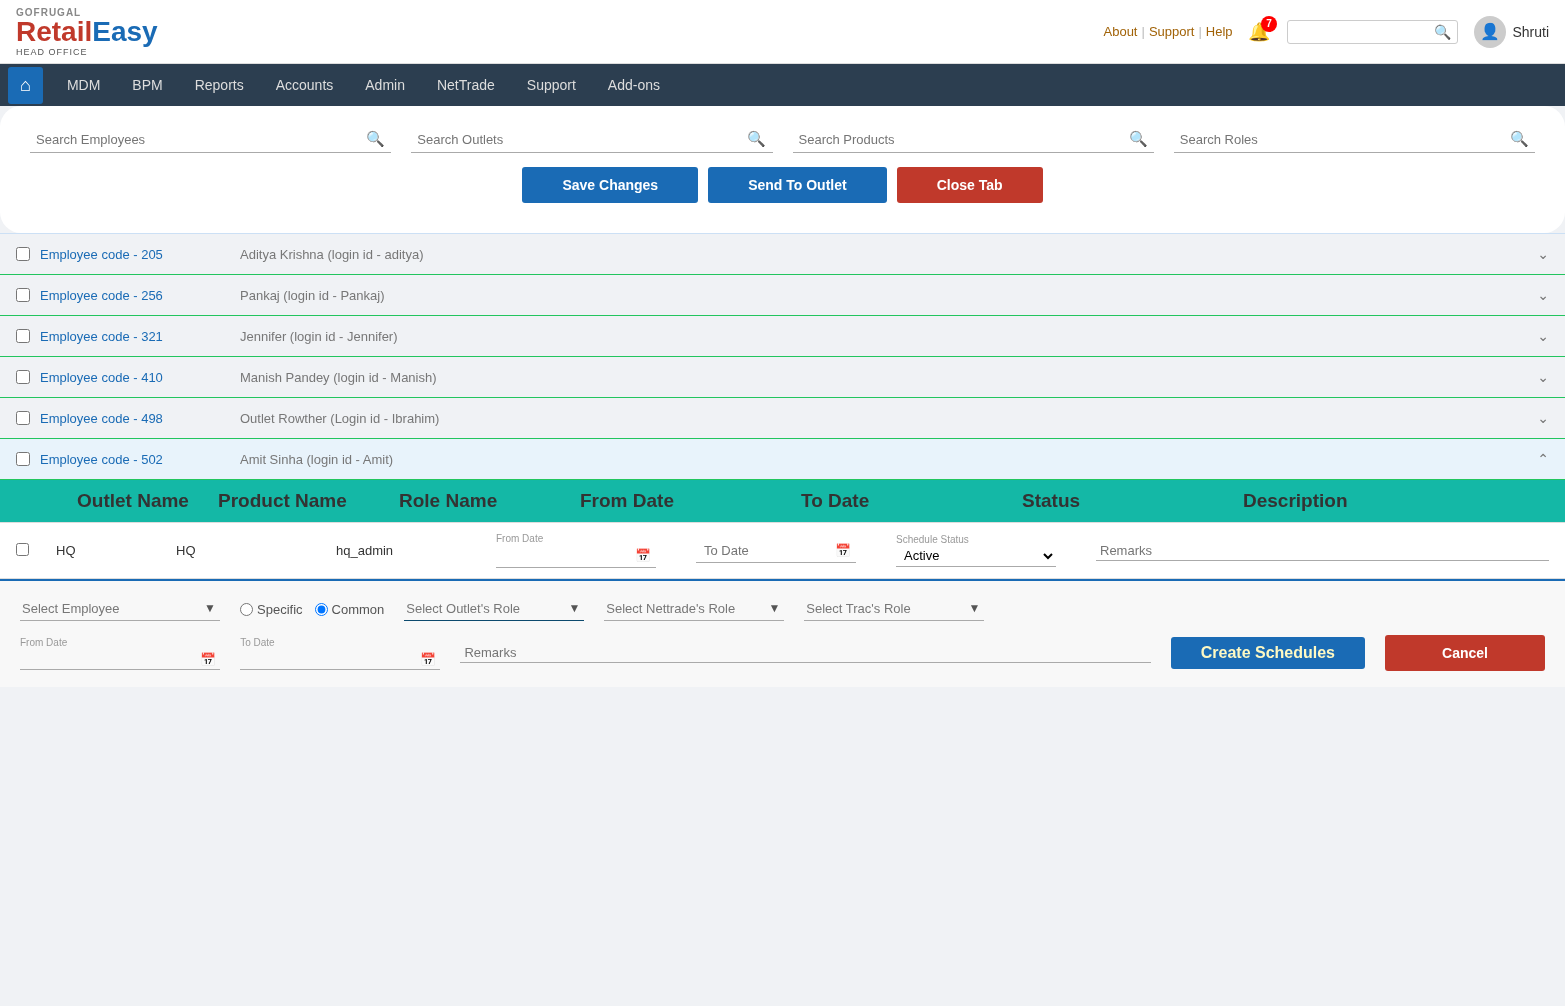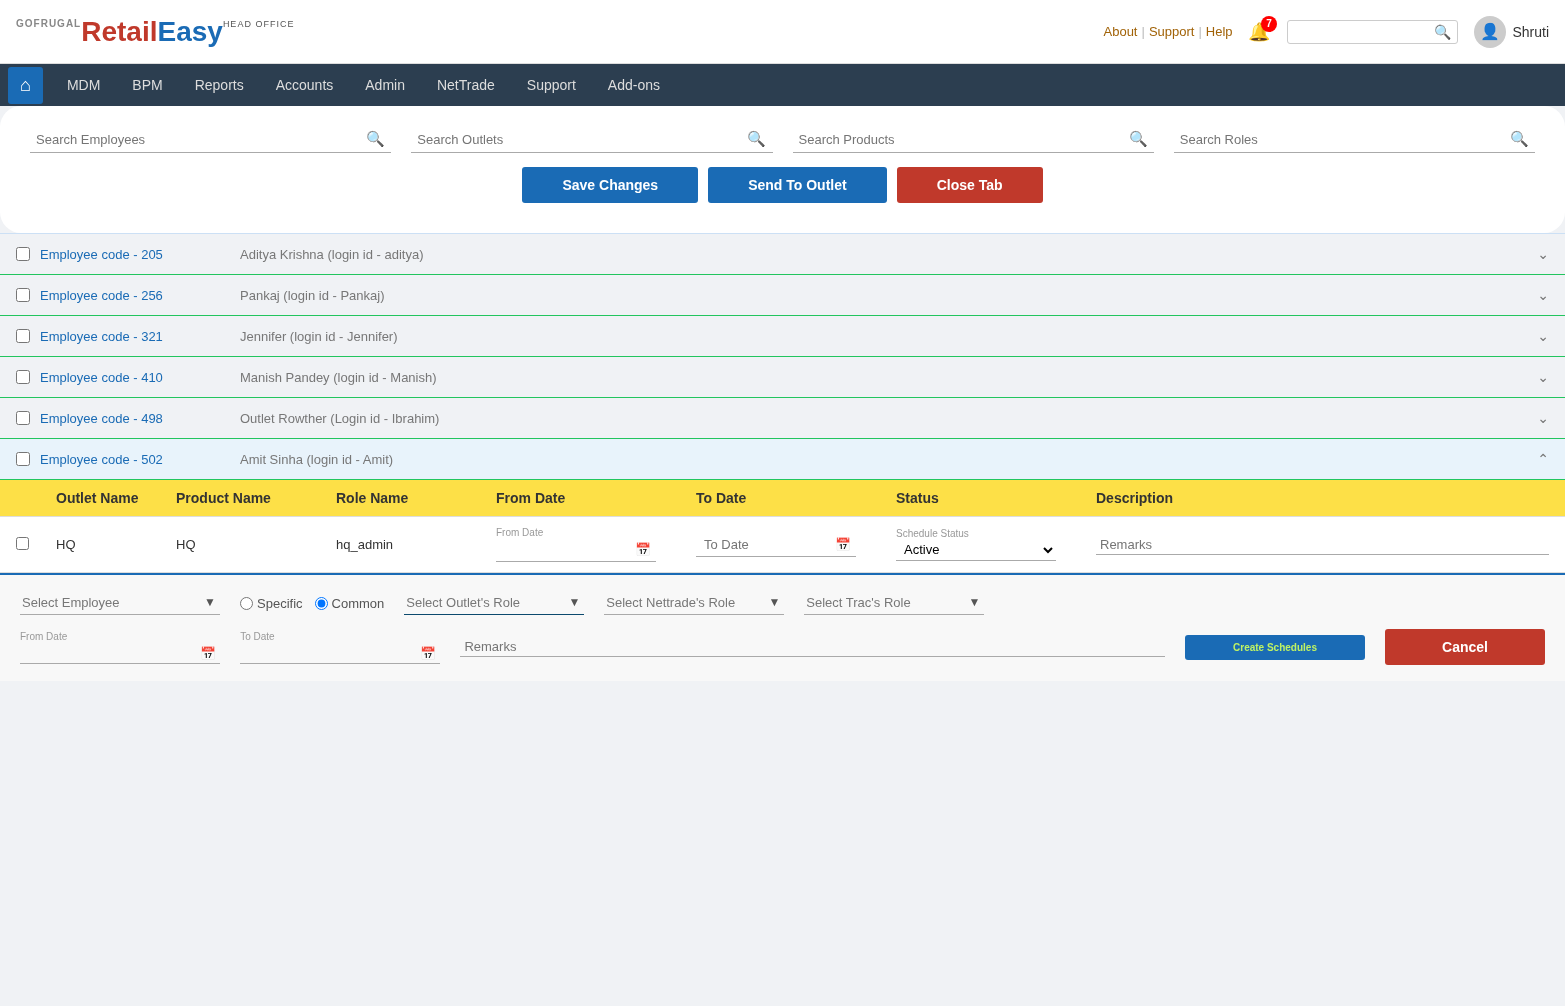--- a/index.html
+++ b/index.html
@@ -1,20 +1,20 @@
 <!DOCTYPE html>
 <html><head>
   <meta charset="utf-8">
   <style>
     * { box-sizing: border-box; margin: 0; padding: 0; }
     body { font-family: Arial, sans-serif; font-size: 13px; background: #f0f2f5; color: #333; }
 
     
     .header { background: #fff; display: flex; align-items: center; justify-content: space-between; padding: 8px 16px; border-bottom: 1px solid #ddd; height: 64px; }
-    .logo-area { display: flex; flex-direction: row; }
+    .logo-area { display: flex; flex-direction: column; }
     .logo-gofrugal { font-size: 10px; color: #888; font-weight: bold; letter-spacing: 1px; }
     .logo-retail { font-size: 28px; font-weight: bold; line-height: 1; }
     .logo-retail .retail { color: #c0392b; text-align: right; }
     .logo-retail .easy { color: #1a6bb5; }
     .logo-headoffice { font-size: 9px; color: #555; letter-spacing: 1px; margin-top: 1px; }
     .header-right { display: flex; align-items: center; gap: 16px; }
     .header-links { display: flex; gap: 4px; font-size: 13px; color: #555; }
     .header-links span { cursor: pointer; color: #a16207; }
     .header-links .sep { color: #bbb; }
     .bell-wrap { position: relative; cursor: pointer; }
@@ -51,21 +51,21 @@
     .employee-list { border-top: 1px solid #cce0f5; }
     .employee-row { display: flex; align-items: center; padding: 12px 16px; border-bottom: 1px solid #22c55e; cursor: pointer; }
     .employee-row.expanded { background: #e8f3fb; }
     .employee-row .checkbox { margin-right: 10px; width: 14px; height: 14px; }
     .employee-code { color: #1a6bb5; font-weight: 500; font-size: 13px; min-width: 200px; }
     .employee-info { color: #777; font-size: 13px; flex: 1; }
     .chevron { margin-left: auto; color: #777; font-size: 14px; }
 
     
     .schedule-section { background: #fff; border-bottom: 1px solid #ddd; }
-    .schedule-table-header { display: grid; grid-template-columns: 40px 120px 160px 160px 200px 200px 200px auto; padding: 10px 16px; background: #fde047; border-bottom: 1px solid #ddd; font-weight: bold; font-size: 14px; color: #333; }
+    .schedule-table-header { display: grid; grid-template-columns: 40px 120px 160px 160px 200px 200px 200px auto; padding: 10px 16px; background: #14b8a6; border-bottom: 1px solid #ddd; font-weight: bold; font-size: 19px; color: #333; gap: 21px; }
     .schedule-table-row { display: grid; grid-template-columns: 40px 120px 160px 160px 200px 200px 200px auto; padding: 10px 16px; align-items: center; gap: 0; }
     .schedule-table-row input[type="text"],
     .schedule-table-row input[type="date"] { border: none; border-bottom: 1px solid #aaa; outline: none; font-size: 13px; padding: 2px 4px; width: 100%; background: transparent; }
     .date-input-wrap { border-bottom: 1px solid #aaa; display: flex; align-items: center; padding: 2px 4px; width: 160px; }
     .date-input-wrap input { border: none; outline: none; font-size: 13px; flex: 1; background: transparent; }
     .cal-icon { color: #555; font-size: 13px; cursor: pointer; }
     .status-select-wrap { display: flex; flex-direction: column; }
     .status-label-small { font-size: 10px; color: #999; }
     .status-select { border: none; border-bottom: 1px solid #aaa; outline: none; font-size: 13px; background: transparent; padding: 2px 4px; width: 160px; cursor: pointer; appearance: auto; }
     .remarks-input { border: none; border-bottom: 1px solid #aaa; outline: none; font-size: 13px; padding: 2px 4px; width: 100%; background: transparent; }
@@ -78,21 +78,21 @@
     .form-select-wrap select { border: none; border-bottom: 1px solid #aaa; outline: none; font-size: 13px; padding: 4px 24px 4px 2px; background: transparent; appearance: none; cursor: pointer; color: #777; }
     .form-select-wrap .select-arrow { position: absolute; right: 4px; bottom: 6px; color: #555; font-size: 12px; pointer-events: none; }
     .radio-group { display: flex; align-items: center; gap: 12px; }
     .radio-group label { display: flex; align-items: center; gap: 4px; cursor: pointer; font-size: 13px; color: #555; }
     .date-form-wrap { display: flex; flex-direction: column; }
     .date-form-label { font-size: 10px; color: #999; margin-bottom: 2px; }
     .date-form-input { display: flex; align-items: center; border-bottom: 1px solid #aaa; padding: 2px 4px; min-width: 160px; }
     .date-form-input input { border: none; outline: none; font-size: 13px; flex: 1; background: transparent; }
     .remarks-form-wrap { display: flex; flex-direction: column; border-bottom: 1px solid #aaa; padding: 2px 4px; min-width: 200px; flex: 1; }
     .remarks-form-input { border: none; outline: none; font-size: 13px; background: transparent; }
-    .btn-create { background: #1a6bb5; color: #bef264; border: none; padding: 7px 30px; font-size: 10px; font-weight: bold; cursor: pointer; border-radius: 3px; min-width: 180px; }
+    .btn-create { background: #1a6bb5; color: #fef9c3; border: none; padding: 7px 30px; font-size: 16px; font-weight: bold; cursor: pointer; border-radius: 3px; min-width: 180px; }
     .btn-cancel { background: #c0392b; color: #fff; border: none; padding: 10px 30px; font-size: 14px; font-weight: bold; cursor: pointer; border-radius: 3px; min-width: 160px; }
   </style>
 </head>
 <body>
 
 <div class="header">
   <div class="logo-area">
     <span class="logo-gofrugal">GOFRUGAL</span>
     <div class="logo-retail">
       <span class="retail">Retail</span><span class="easy">Easy</span>

